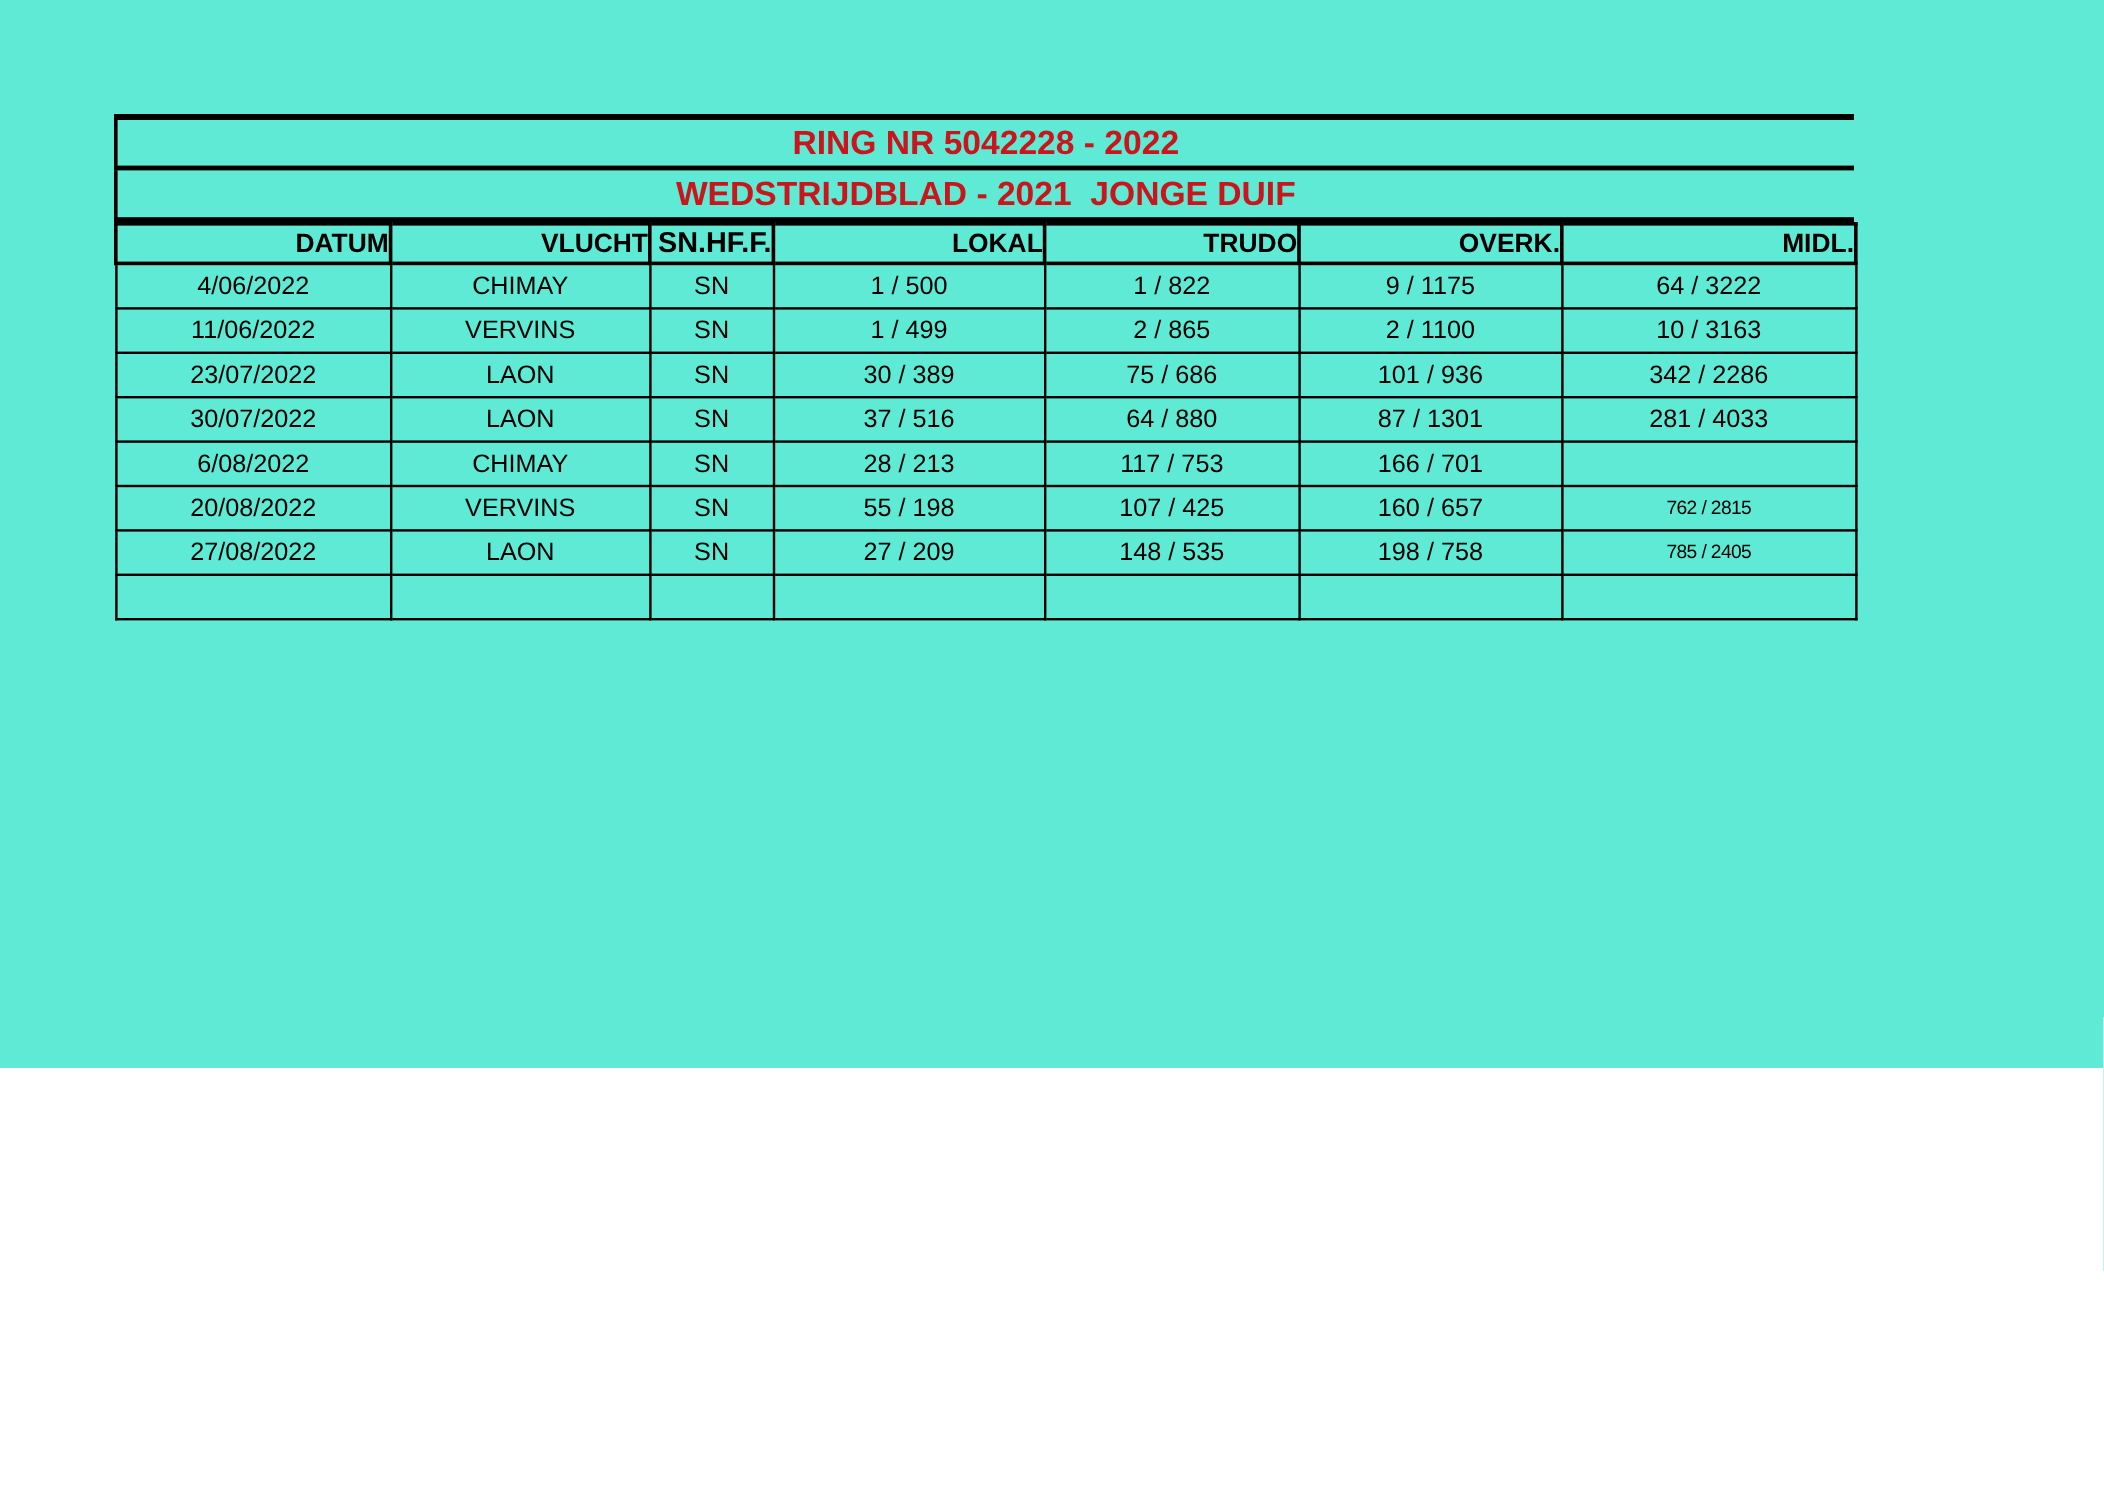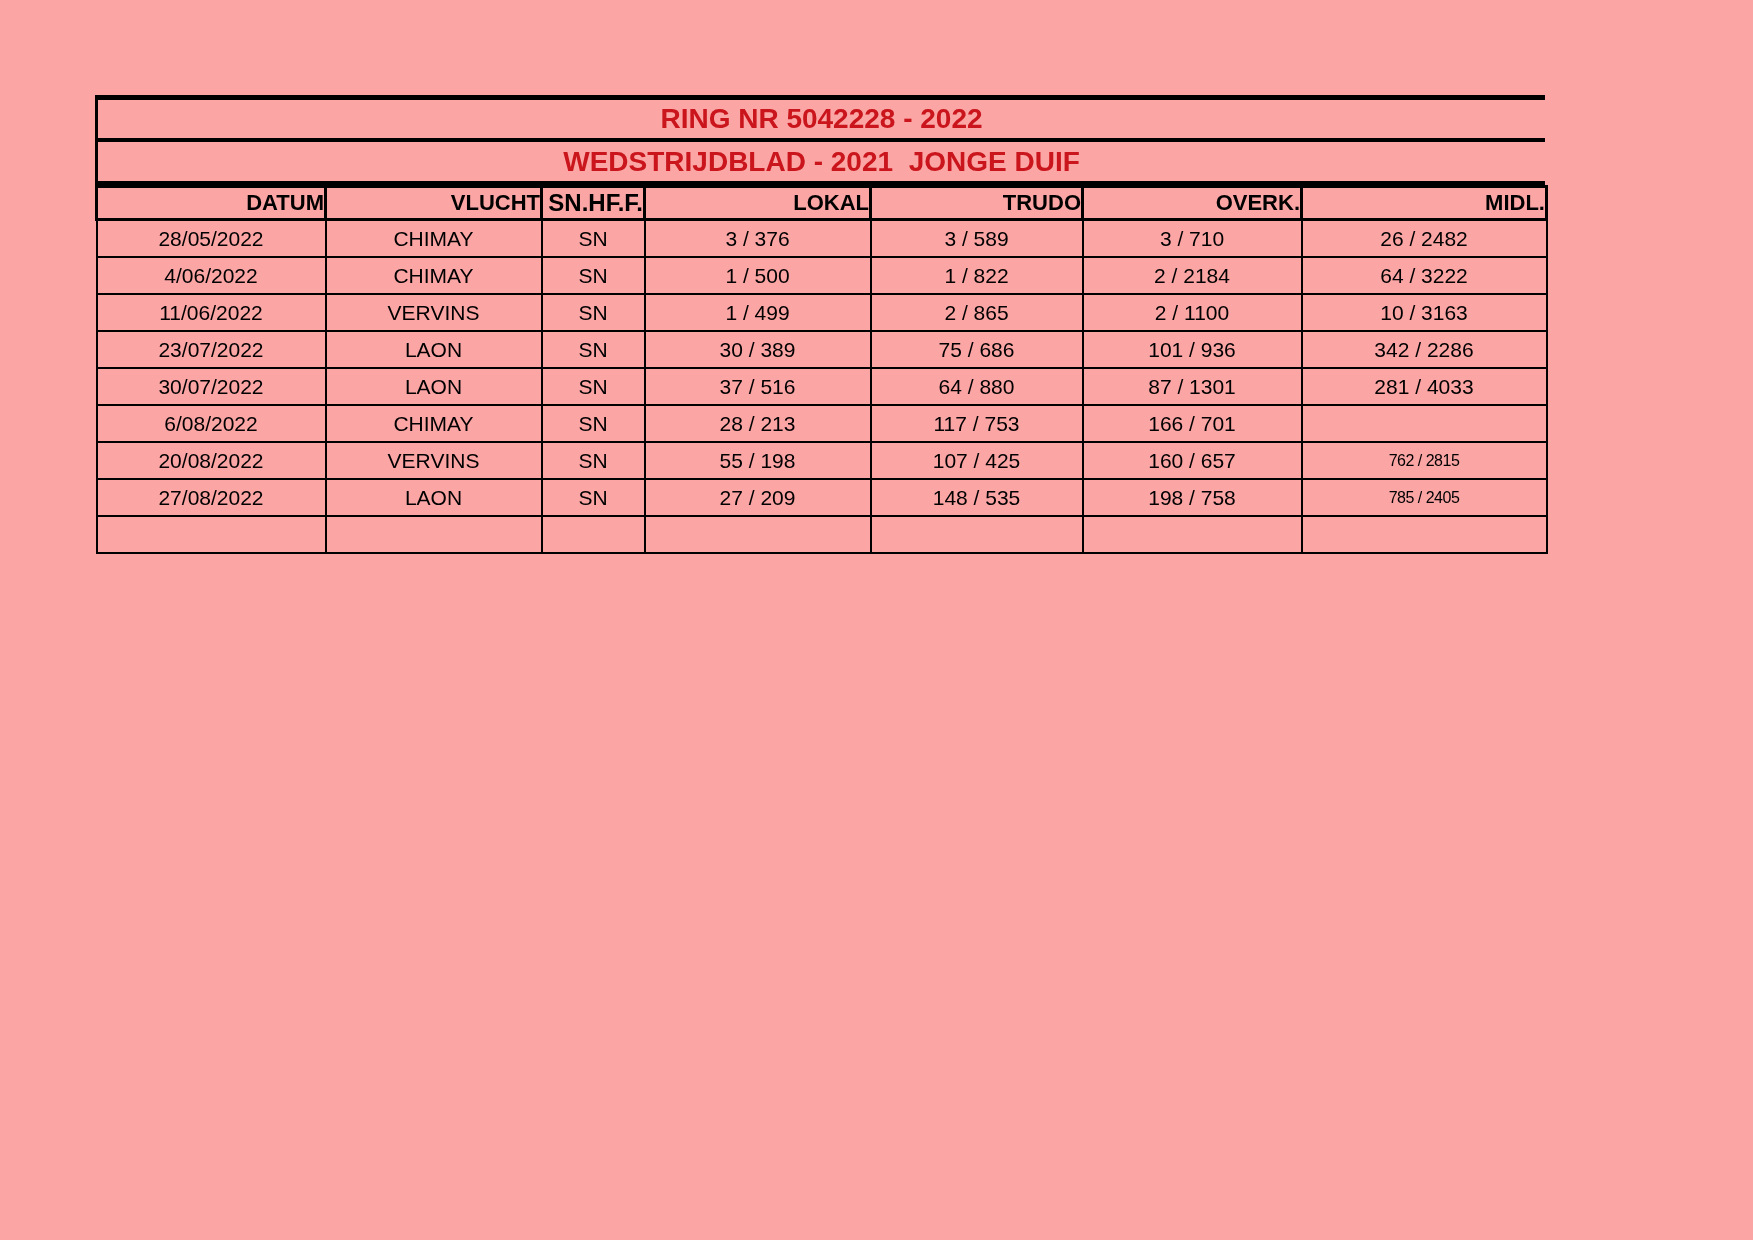--- a/index.html
+++ b/index.html
@@ -4,22 +4,22 @@
 <style>
   html, body {
     margin: 0;
     padding: 0;
     background: #ffffff;
     font-family: "Liberation Sans", sans-serif;
   }
   #page {
     position: relative;
     width: 1753px;
-    height: 1240px;
-    background: #fca5a5;
+    height: 890px;
+    background: #5eead4;
     overflow: hidden;
   }
   #sheet {
     position: absolute;
     left: 95px;
     top: 95px;
     width: 1450px;
   }
   
   .title-row {
@@ -107,35 +107,26 @@
           <th>VLUCHT</th>
           <th class="small-head">SN.HF.F.</th>
           <th>LOKAL</th>
           <th>TRUDO</th>
           <th>OVERK.</th>
           <th>MIDL.</th>
         </tr>
       </thead>
       <tbody id="results-body">
           <tr>
-            <td>28/05/2022</td>
-            <td>CHIMAY</td>
-            <td>SN</td>
-            <td>3 / 376</td>
-            <td>3 / 589</td>
-            <td>3 / 710</td>
-            <td>26 / 2482</td>
-          </tr>
-          <tr>
             <td>4/06/2022</td>
             <td>CHIMAY</td>
             <td>SN</td>
             <td>1 / 500</td>
             <td>1 / 822</td>
-            <td>2 / 2184</td>
+            <td>9 / 1175</td>
             <td>64 / 3222</td>
           </tr>
           <tr>
             <td>11/06/2022</td>
             <td>VERVINS</td>
             <td>SN</td>
             <td>1 / 499</td>
             <td>2 / 865</td>
             <td>2 / 1100</td>
             <td>10 / 3163</td>

